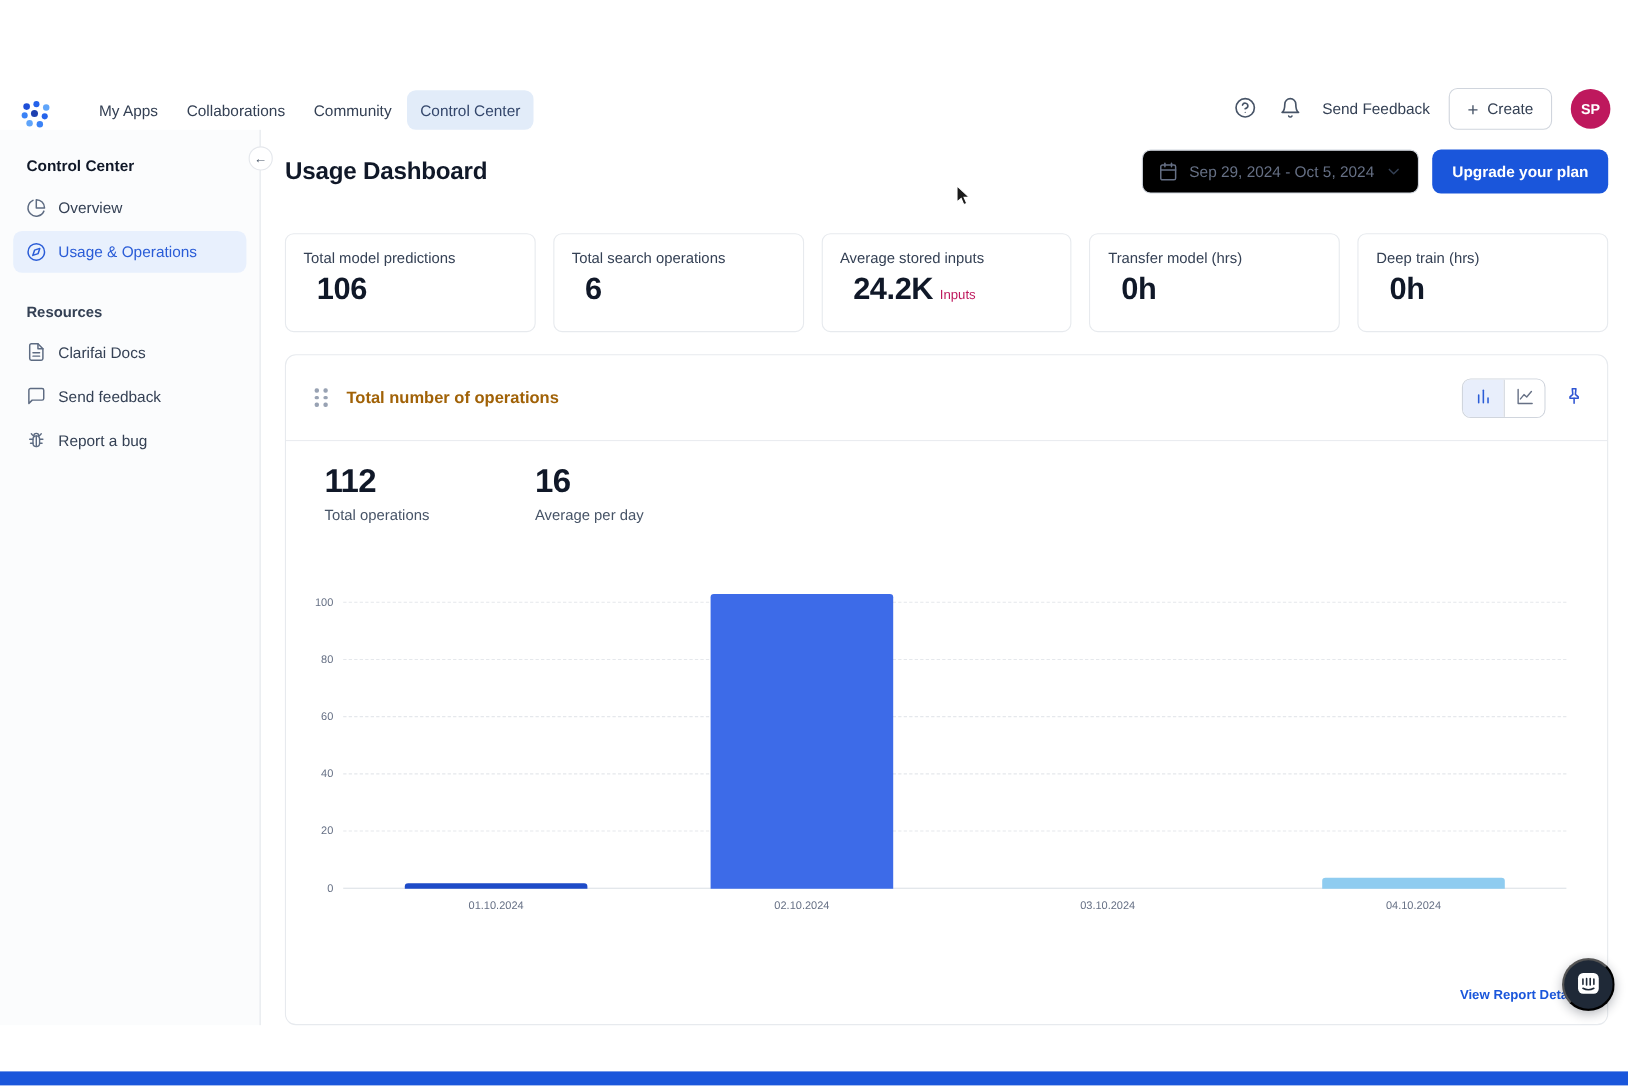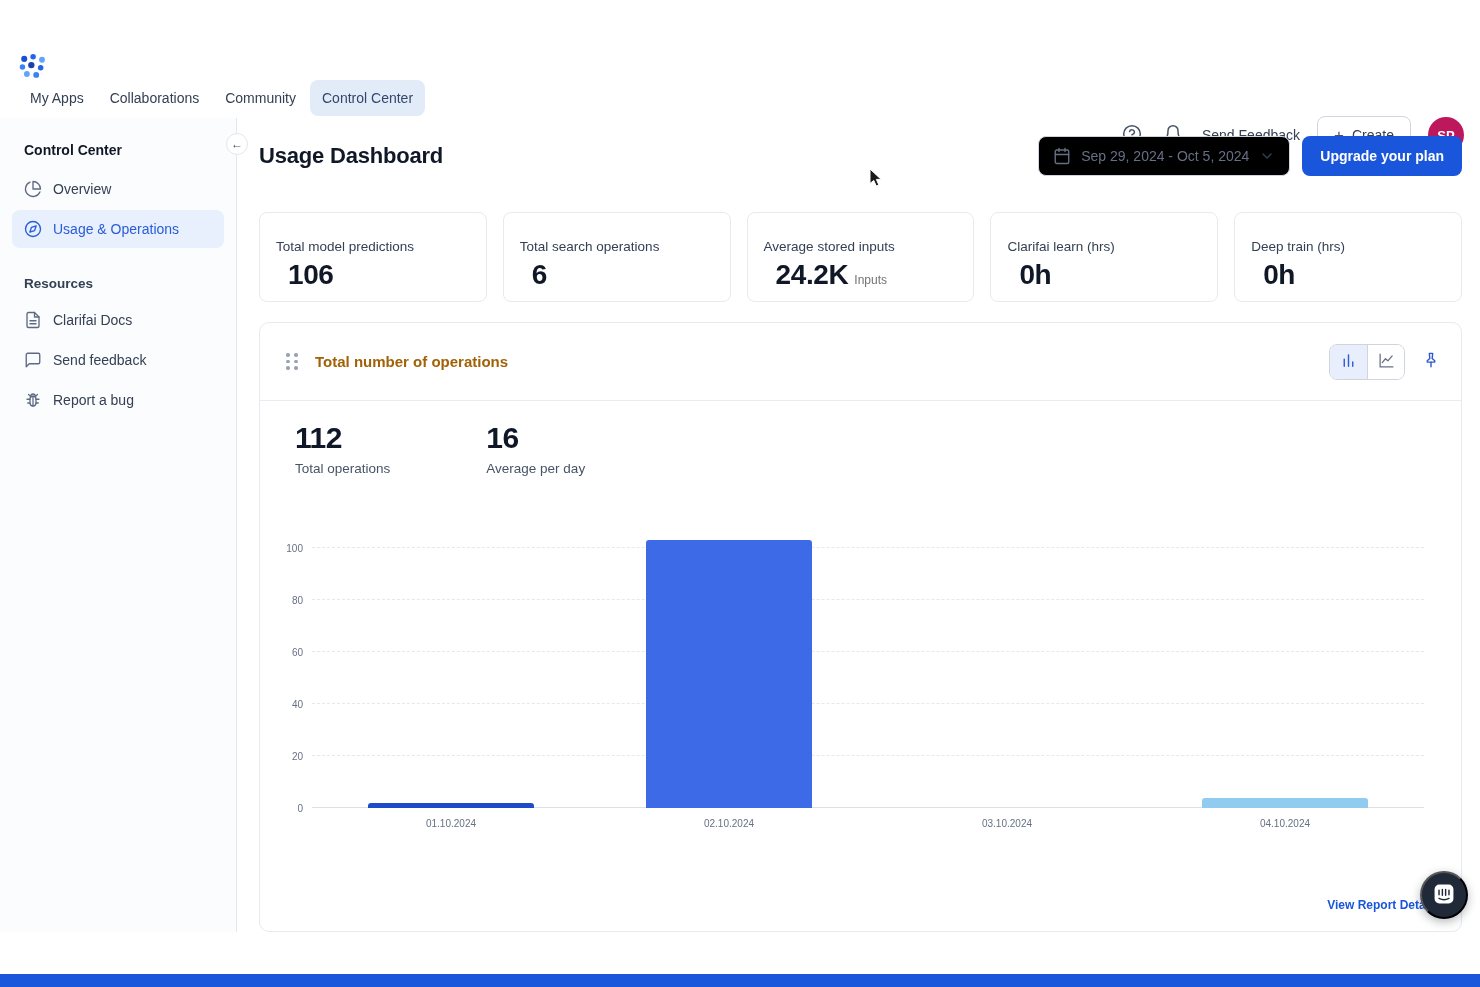--- a/index.html
+++ b/index.html
@@ -1,21 +1,21 @@
 <!DOCTYPE html>
 <html><head>
 <meta charset="utf-8">
 <style>
   * { margin:0; padding:0; box-sizing:border-box; }
   html,body { width:1480px; height:987px; }
   body { font-family:"Liberation Sans","DejaVu Sans",sans-serif; color:#101828; background:#fff; }
   .page { position:relative; width:1480px; height:987px; overflow:hidden; background:#fff; }
 
   
-  .topnav { height:118px; display:flex; align-items:flex-start; padding:52px 16px 0 18px;flex-direction:column; }
+  .topnav { height:118px; display:flex; align-items:flex-end; padding:52px 16px 0 18px; }
   .logo { width:32px; height:28px; margin-right:28px; cursor:pointer; flex-shrink:0; }
   .nav-links { display:flex; align-items:center; gap:2px; }
   .nav-link { font-size:14px; font-weight:500; color:#344054; padding:10px 12px; border-radius:8px; cursor:pointer; text-decoration:none; white-space:nowrap; }
   .nav-link.active { background:#e2ecf9; color:#33466b; }
   .topnav-right { margin-left:auto; display:flex; align-items:center; gap:17px; }
   .icon-btn { background:none; border:none; color:#475467; width:24px; height:24px; cursor:pointer; display:flex; align-items:center; justify-content:center; }
   .icon-btn svg { width:20px; height:20px; }
   .feedback-link { font-size:14px; font-weight:500; color:#344054; cursor:pointer; text-decoration:none; white-space:nowrap; }
   .create-btn { display:flex; align-items:center; gap:8px; border:1px solid #d0d5dd; background:#fff; border-radius:8px; height:38px; padding:0 16px; font-size:14px; font-weight:500; color:#344054; cursor:pointer; }
   .plus-glyph { font-size:17px; color:#475467; line-height:1; }
@@ -37,24 +37,24 @@
   .page-header { margin-top:18px; display:flex; align-items:center; }
   .page-header h1 { font-size:22px; font-weight:700; letter-spacing:-0.2px; color:#101828; }
   .header-actions { margin-left:auto; display:flex; gap:12px; align-items:center; }
   .date-picker { display:flex; align-items:center; gap:10px; height:40px; padding:0 14px; border:1px solid #d0d5dd; border-radius:8px; background:#000000; font-size:14px; color:#667085; cursor:pointer; }
   .date-picker .cal svg { width:18px; height:18px; color:#667085; display:block; }
   .date-picker .chev svg { width:16px; height:16px; color:#344054; display:block; }
   .upgrade-btn { height:40px; padding:0 18px; background:#1a56db; color:#fff; border:none; border-radius:8px; font-size:14px; font-weight:600; cursor:pointer; white-space:nowrap; }
 
   
   .stats-row { display:flex; gap:16px; margin-top:36px; }
-  .stat-card { flex:1; border:1px solid #e7eaee; border-radius:8px; background:#fff; padding:26px 16px; height:90px; }
+  .stat-card { flex:1; border:1px solid #e7eaee; border-radius:8px; background:#fff; padding:14px 16px; height:90px; }
   .stat-label { font-size:13.5px; color:#344054; }
   .stat-value { font-size:28px; font-weight:700; margin-top:5px; letter-spacing:-0.4px; color:#101828;margin-left:12px; }
-  .stat-suffix { font-size:12px; font-weight:400; color:#737373; margin-left:6px; letter-spacing:0; }
+  .stat-suffix { font-size:12px; font-weight:400; color:#be185d; margin-left:6px; letter-spacing:0; }
 
   
   .ops-card { margin-top:20px; border:1px solid #e7eaee; border-radius:10px; background:#fff; height:610px; display:flex; flex-direction:column; }
   .ops-header { display:flex; align-items:center; height:78px; padding:0 20px 0 26px; border-bottom:1px solid #eaecf0; flex-shrink:0; }
   .drag-handle { display:grid; grid-template-columns:repeat(2,4px); gap:3px 4px; margin-right:17px; cursor:grab; }
   .drag-handle i { width:3.5px; height:3.5px; border-radius:50%; background:#98a2b3; }
   .ops-title { font-size:15px; font-weight:600; color:#a16207; }
   .ops-tools { margin-left:auto; display:flex; align-items:center; gap:16px; }
   .toggle-group { display:flex; border:1px solid #d0d5dd; border-radius:8px; overflow:hidden; }
   .toggle-btn { width:37px; height:34px; display:flex; align-items:center; justify-content:center; background:#fff; border:none; color:#667085; cursor:pointer; }
@@ -229,21 +229,21 @@
         </div>
         <div class="stat-card">
           <div class="stat-label">Total search operations</div>
           <div class="stat-value">6</div>
         </div>
         <div class="stat-card">
           <div class="stat-label">Average stored inputs</div>
           <div class="stat-value"><span>24.2K</span><span class="stat-suffix">Inputs</span></div>
         </div>
         <div class="stat-card">
-          <div class="stat-label">Clarifai learn (hrs)</div>
+          <div class="stat-label">Transfer model (hrs)</div>
           <div class="stat-value">0h</div>
         </div>
         <div class="stat-card">
           <div class="stat-label">Deep train (hrs)</div>
           <div class="stat-value">0h</div>
         </div>
       </div>
 
       <section class="ops-card">
         <div class="ops-header">

